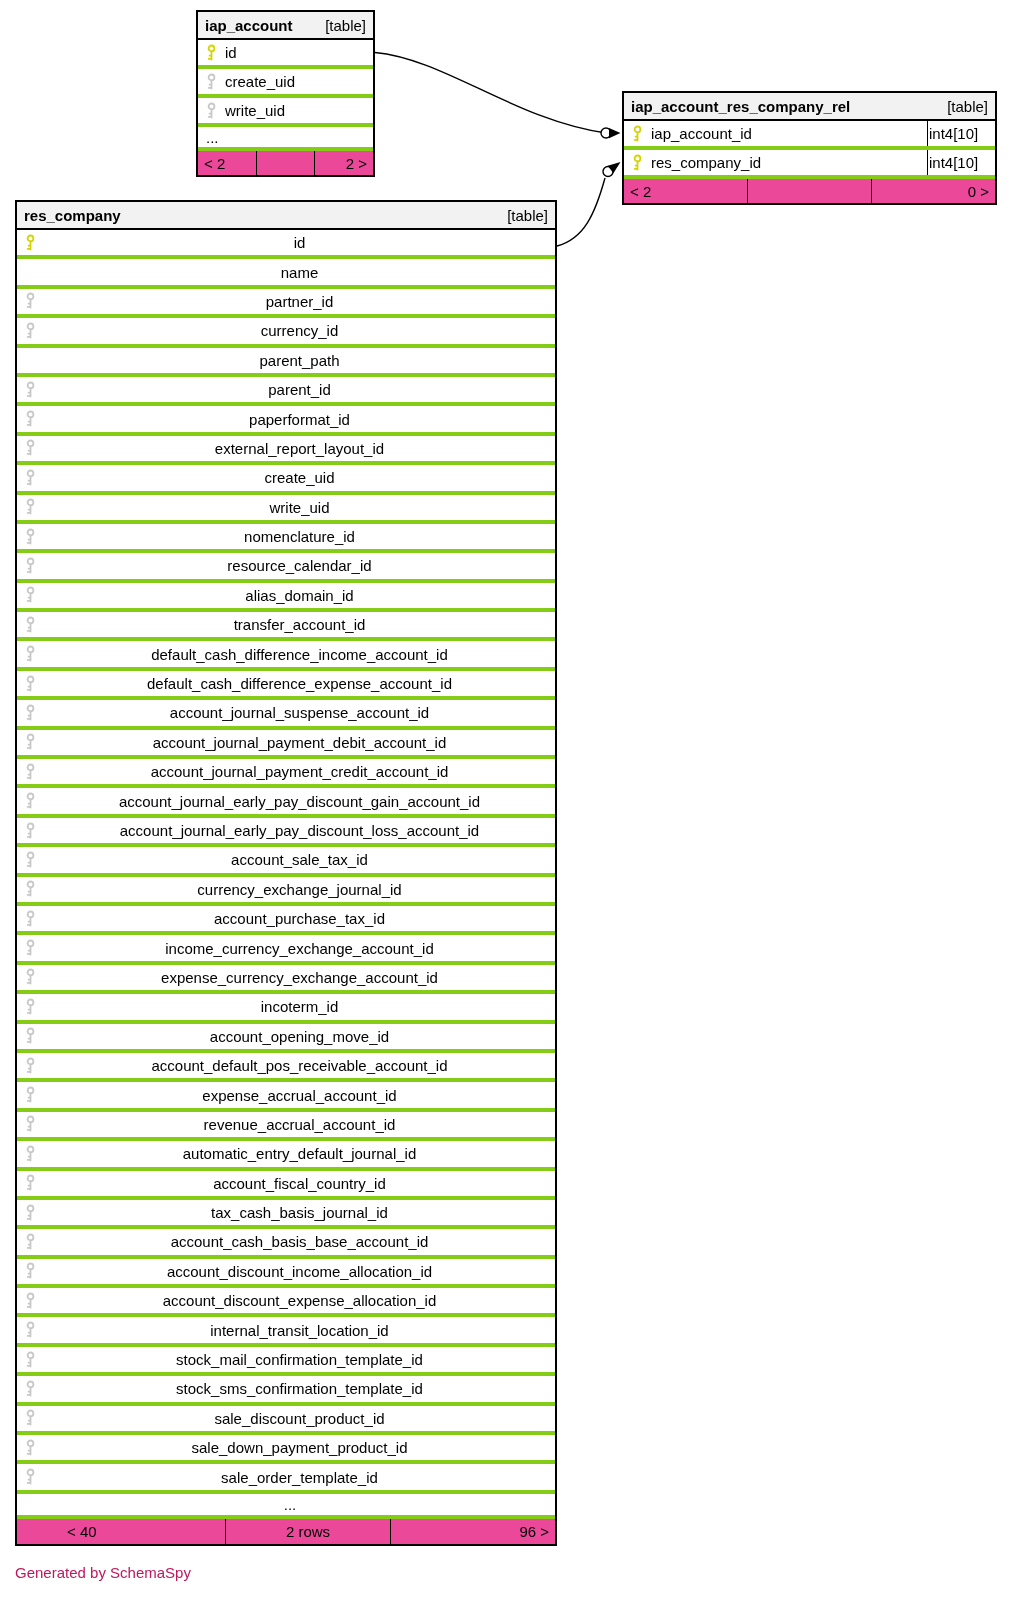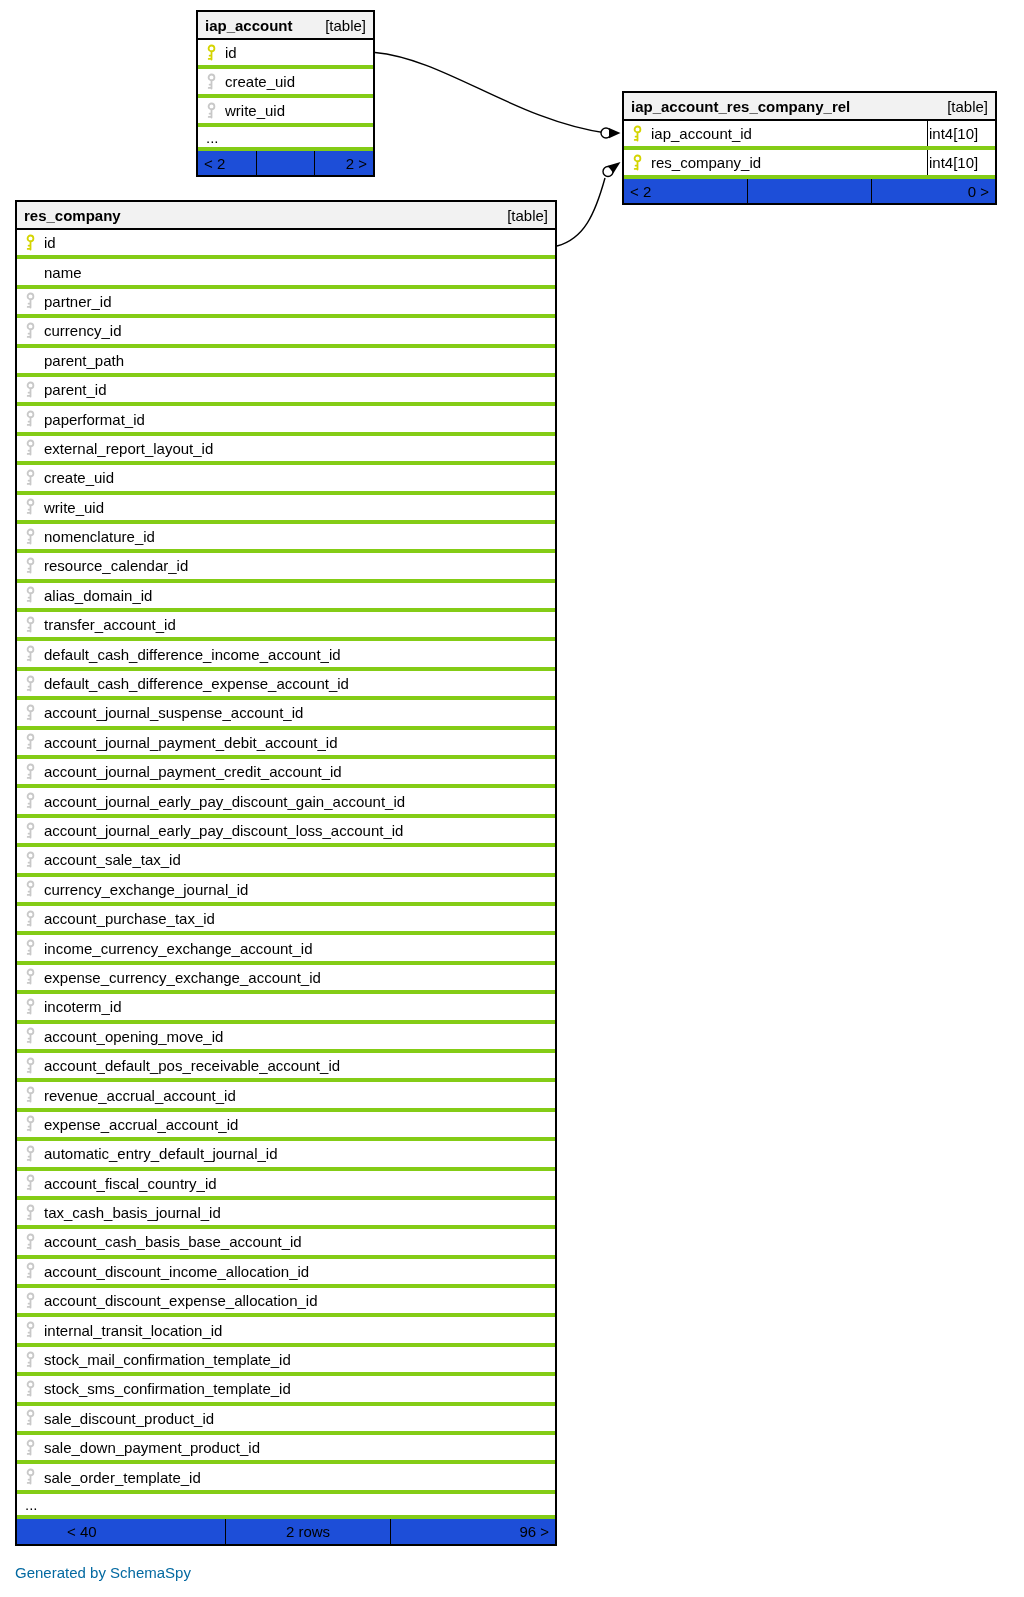--- a/index.html
+++ b/index.html
@@ -6,21 +6,21 @@
   html, body { background:#ffffff; }
   body {
     position:relative;
     width:1024px; height:1597px;
     font-family:"Liberation Sans", sans-serif;
     color:#000;
     overflow:hidden;
   }
   .db-table {
     position:absolute;
-    background:#1d4ed8;
+    background:#ec4899;
     border:2px solid #000;
   }
   .db-table.thick { border-width:2.5px; }
   .tbl-header {
     display:flex; justify-content:space-between; align-items:center;
     height:28px; padding:0 7px;
     border-bottom:2px solid #000;
     font-size:15px;
     white-space:nowrap;
   }
@@ -53,21 +53,21 @@
   }
   .tbl-footer .cell:last-child { border-right:none; }
   .tbl-footer .cell.center { justify-content:center; }
   .tbl-footer .cell.right { justify-content:flex-end; }
   .res .tbl-row { height:29.4px; }
   .res .tbl-row.ellipsis { height:25px; }
   .res .tbl-footer { height:25px;padding-left:44px; }
   #rel-svg { position:absolute; left:0; top:0; pointer-events:none; z-index:5; }
   .note {
     position:absolute; left:15px; top:1564px;
-    font-size:15px; color:#0369a1;
+    font-size:15px; color:#be185d;
   }
 </style>
 </head>
 <body>
 
 <svg id="rel-svg" width="1024" height="1597">
   <g>
     <path d="M 375 52.5 C 445 59, 515 120, 606 133" fill="none" stroke="#000" stroke-width="1.4"></path>
     <circle cx="606" cy="133" r="5" fill="#fff" stroke="#000" stroke-width="1.4"></circle>
     <polygon points="620.5,133 609,128 609,138.3" fill="#000"></polygon>
@@ -150,21 +150,21 @@
         <span class="col-type">int4[10]</span>
       </div>
     </div>
   <div class="tbl-footer">
     <span class="cell left">&lt; 2</span>
     <span class="cell center"></span>
     <span class="cell right">0 &gt;</span>
   </div>
 </div>
 
-<div class="db-table thick res" style="left:15px; top:200px; width:542px;">
+<div class="db-table thick res" style="left:15px; top:200px; width:542px;text-align:center;">
   <div class="tbl-header" style="background: rgb(242, 242, 242);">
     <span class="tbl-name">res_company</span>
     <span class="tbl-type-label">[table]</span>
   </div>
   <div class="tbl-rows">
       <div class="tbl-row">
         <span class="key-slot">
           <svg width="13" height="18" viewBox="0 0 13 18">
             <circle cx="6.5" cy="4.4" r="2.9" fill="none" stroke="#d4d400" stroke-width="1.8"></circle>
             <path d="M6.5 7.3 L6.5 15.6 M6.5 14.9 L3.7 14.9 M6.5 11.7 L4.6 11.7" fill="none" stroke="#d4d400" stroke-width="1.8" stroke-linecap="round"></path>
@@ -414,30 +414,30 @@
         </span>
         <span class="col-name">account_default_pos_receivable_account_id</span>
       </div>
       <div class="tbl-row">
         <span class="key-slot">
           <svg width="13" height="18" viewBox="0 0 13 18">
             <circle cx="6.5" cy="4.4" r="2.9" fill="none" stroke="#c8c8c8" stroke-width="1.8"></circle>
             <path d="M6.5 7.3 L6.5 15.6 M6.5 14.9 L3.7 14.9 M6.5 11.7 L4.6 11.7" fill="none" stroke="#c8c8c8" stroke-width="1.8" stroke-linecap="round"></path>
           </svg>
         </span>
+        <span class="col-name">expense_accrual_account_id</span>
+      </div>
+      <div class="tbl-row">
+        <span class="key-slot">
+          <svg width="13" height="18" viewBox="0 0 13 18">
+            <circle cx="6.5" cy="4.4" r="2.9" fill="none" stroke="#c8c8c8" stroke-width="1.8"></circle>
+            <path d="M6.5 7.3 L6.5 15.6 M6.5 14.9 L3.7 14.9 M6.5 11.7 L4.6 11.7" fill="none" stroke="#c8c8c8" stroke-width="1.8" stroke-linecap="round"></path>
+          </svg>
+        </span>
         <span class="col-name">revenue_accrual_account_id</span>
-      </div>
-      <div class="tbl-row">
-        <span class="key-slot">
-          <svg width="13" height="18" viewBox="0 0 13 18">
-            <circle cx="6.5" cy="4.4" r="2.9" fill="none" stroke="#c8c8c8" stroke-width="1.8"></circle>
-            <path d="M6.5 7.3 L6.5 15.6 M6.5 14.9 L3.7 14.9 M6.5 11.7 L4.6 11.7" fill="none" stroke="#c8c8c8" stroke-width="1.8" stroke-linecap="round"></path>
-          </svg>
-        </span>
-        <span class="col-name">expense_accrual_account_id</span>
       </div>
       <div class="tbl-row">
         <span class="key-slot">
           <svg width="13" height="18" viewBox="0 0 13 18">
             <circle cx="6.5" cy="4.4" r="2.9" fill="none" stroke="#c8c8c8" stroke-width="1.8"></circle>
             <path d="M6.5 7.3 L6.5 15.6 M6.5 14.9 L3.7 14.9 M6.5 11.7 L4.6 11.7" fill="none" stroke="#c8c8c8" stroke-width="1.8" stroke-linecap="round"></path>
           </svg>
         </span>
         <span class="col-name">automatic_entry_default_journal_id</span>
       </div>

